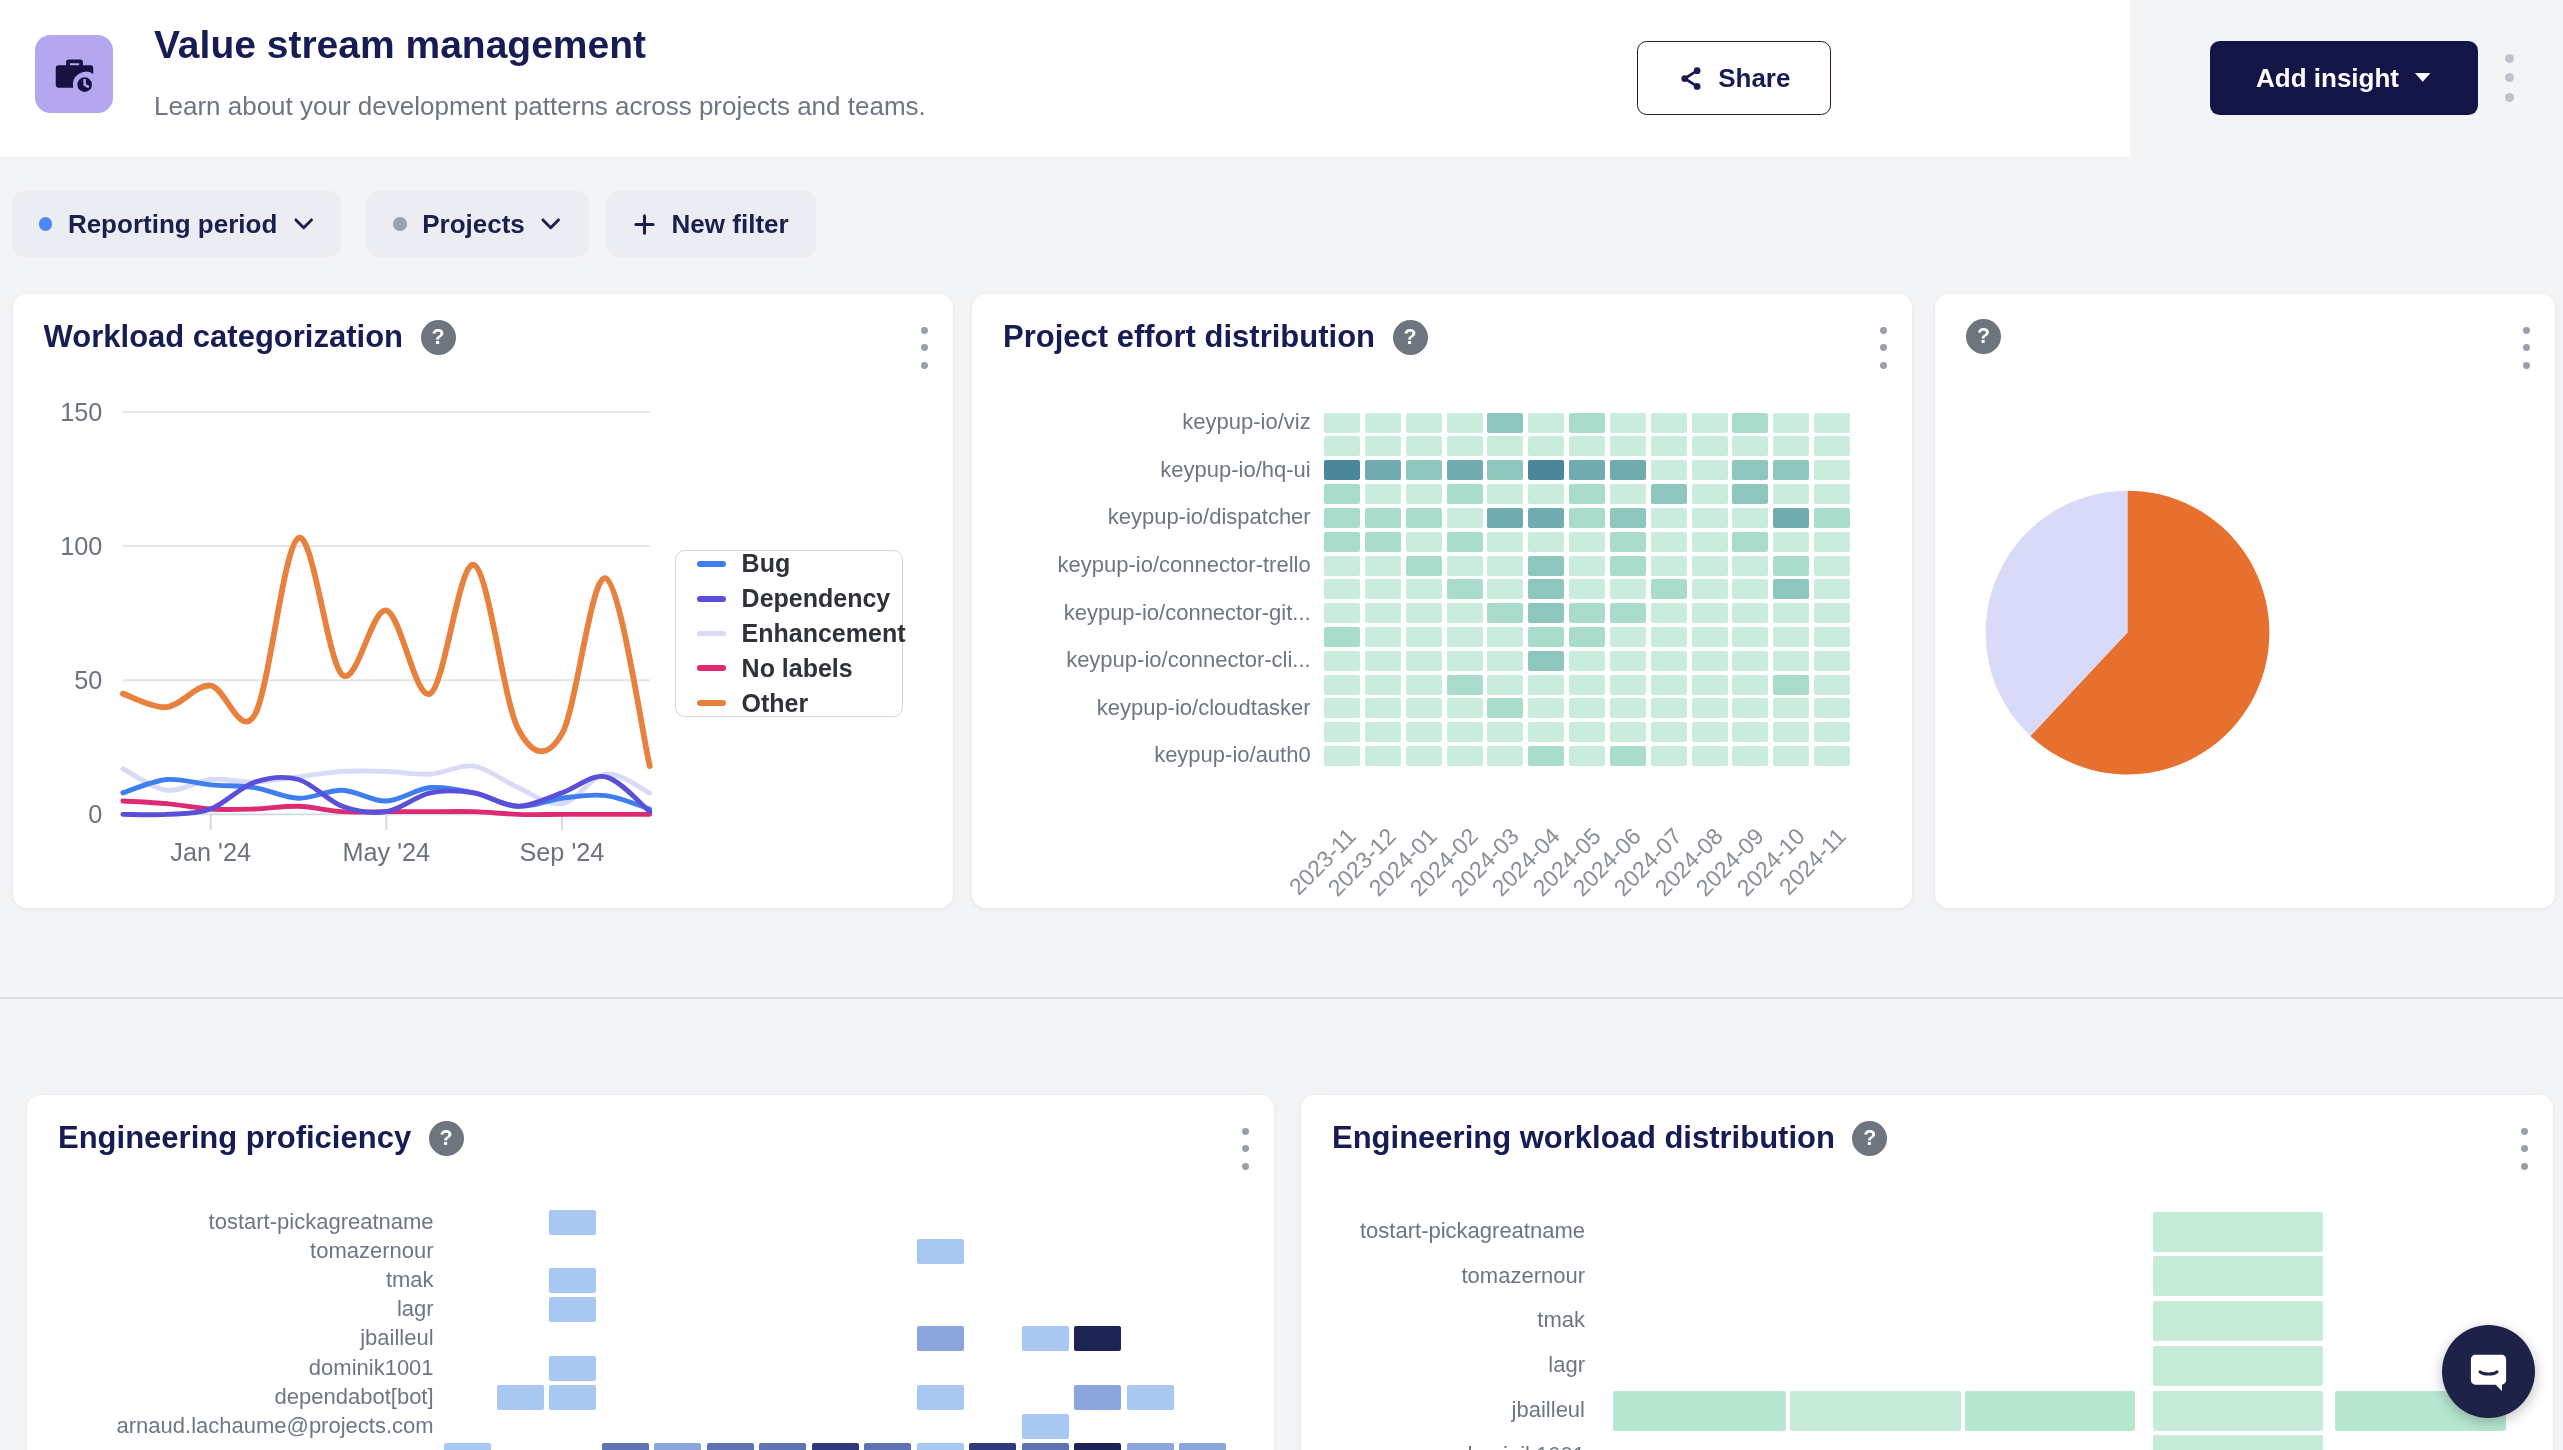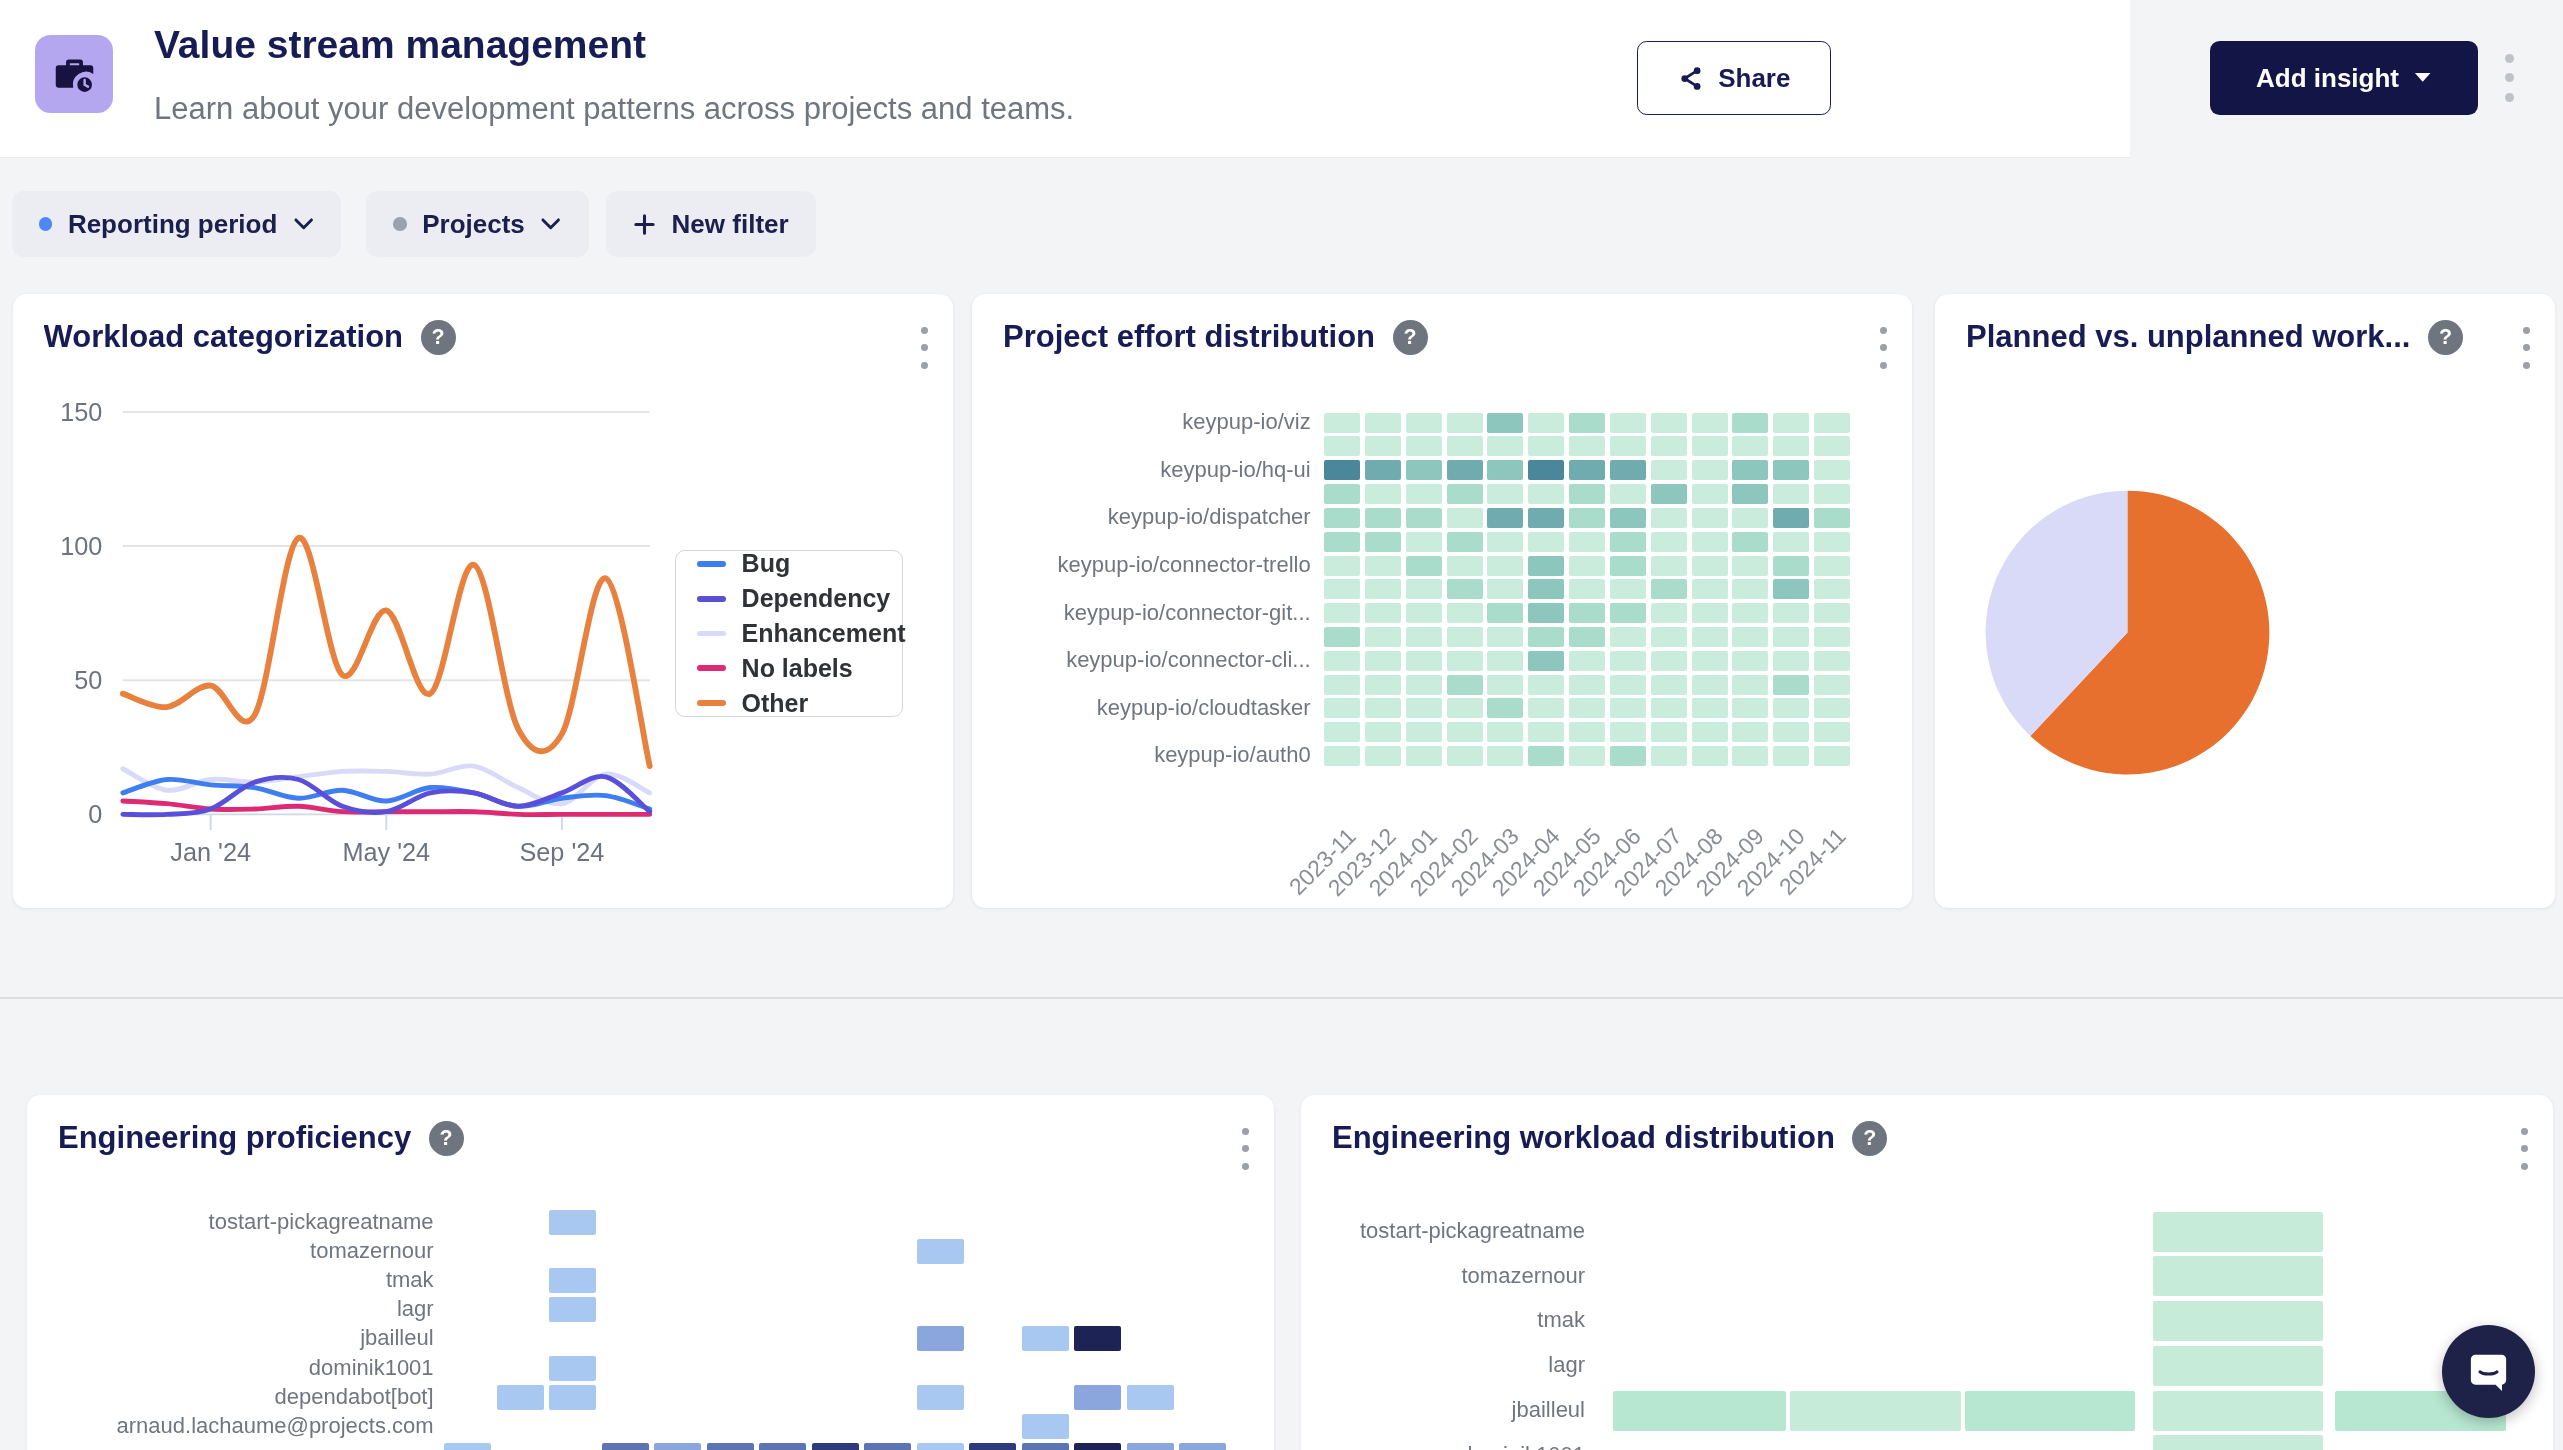--- a/index.html
+++ b/index.html
@@ -5,21 +5,21 @@
   * { margin:0; padding:0; box-sizing:border-box; }
   html,body { width:2563px; height:1451px; overflow:hidden;
     font-family:"Liberation Sans", sans-serif; background:#f3f4f6; position:relative; }
 
   
   .app-header { position:absolute; left:0; top:0; width:2130px; height:158px;
     background:#ffffff; border-bottom:1px solid #ececee; }
   .hd-icon { position:absolute; left:35px; top:35px; width:78px; height:78px;
     border-radius:15.6px; background:#b5a6f0; display:flex; align-items:center; justify-content:center; }
   .hd-title { position:absolute; left:154px; top:23px; font-size:39px; font-weight:bold; color:#171c55; }
-  .hd-sub { position:absolute; left:154px; top:91px; font-size:31px; color:#6f7680; }
+  .hd-sub { position:absolute; left:154px; top:91px; font-size:26px; color:#6f7680; }
   .btn { position:absolute; top:41px; height:74px; border-radius:9.7px; display:flex;
     align-items:center; justify-content:center; gap:13.6px; font-size:26px; font-weight:bold;
     color:#171c55; background:#fff; border:1.9px solid #171c55; cursor:pointer; }
   .btn.dark { background:#131546; color:#ffffff; border:none; }
   #btn-share { left:1637px; width:194px; }
   #btn-edit { left:1856px; width:328px; }
   #btn-add { left:2210px; width:268px; }
   .kebab { display:flex; flex-direction:column; align-items:center; gap:10.7px; cursor:pointer; }
   .kebab i { width:7.8px; height:7.8px; border-radius:50%; background:#9aa0a8; display:block; }
   #hd-kebab { position:absolute; left:2505px; top:54px; }
@@ -419,21 +419,20 @@
       <div class="datelab" style="left: 570px; top: 525px;">2024-07</div>
       <div class="datelab" style="left: 611px; top: 525px;">2024-08</div>
       <div class="datelab" style="left: 652px; top: 525px;">2024-09</div>
       <div class="datelab" style="left: 693px; top: 525px;">2024-10</div>
       <div class="datelab" style="left: 734px; top: 525px;">2024-11</div>
     </div>
 </div>
 
 <div class="card" id="card-pu">
   <div class="card-title">
-    <span class="t">Planned vs. unplanned work...</span>
     <span class="help">?</span>
   </div>
   <div class="kebab">
       <i></i>
       <i></i>
       <i></i>
     </div>
   <svg id="pu-svg" width="620" height="614" viewBox="0 0 638 631">
       <path d="M198,348 L198.0,202.0 A146,146 0 1 1 98.1,454.4 Z" fill="#e7702f"></path>
       <path d="M198,348 L98.1,454.4 A146,146 0 0 1 198.0,202.0 Z" fill="#d9daf8"></path>

